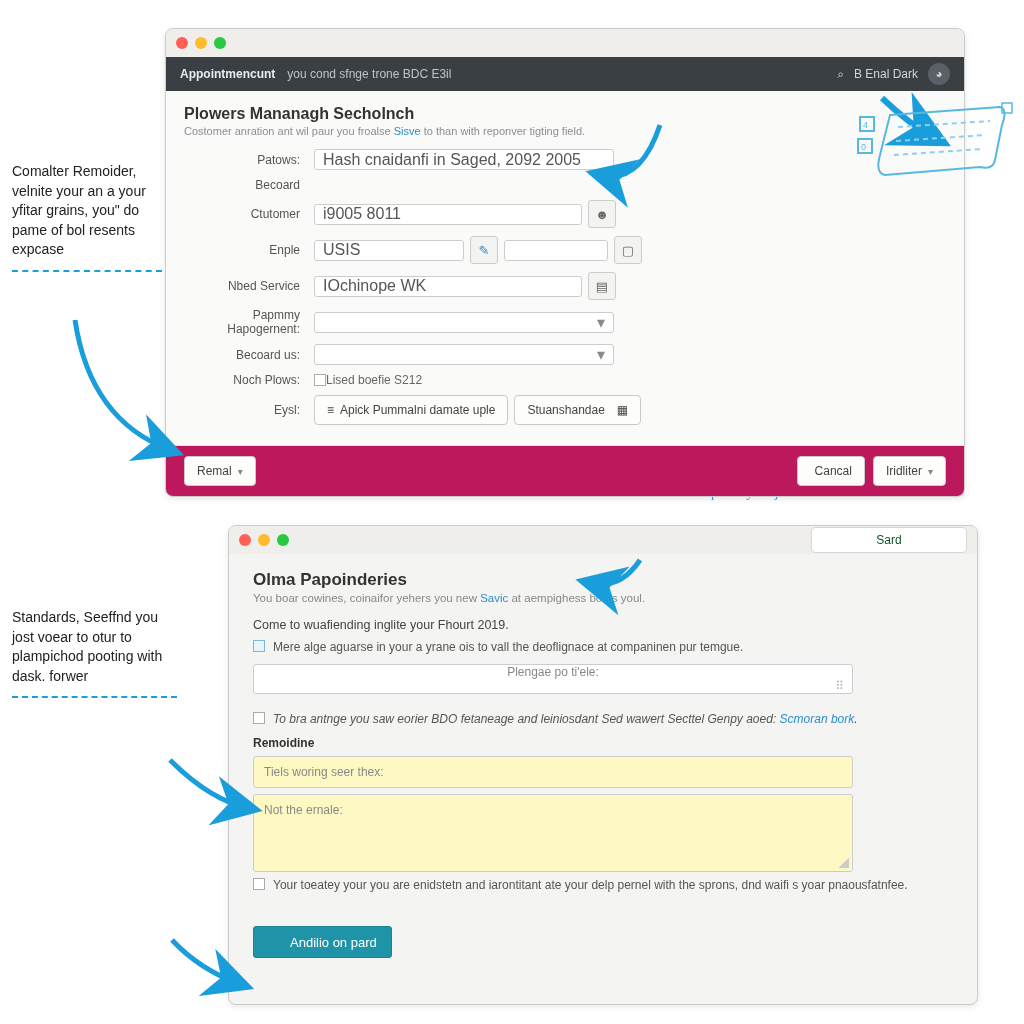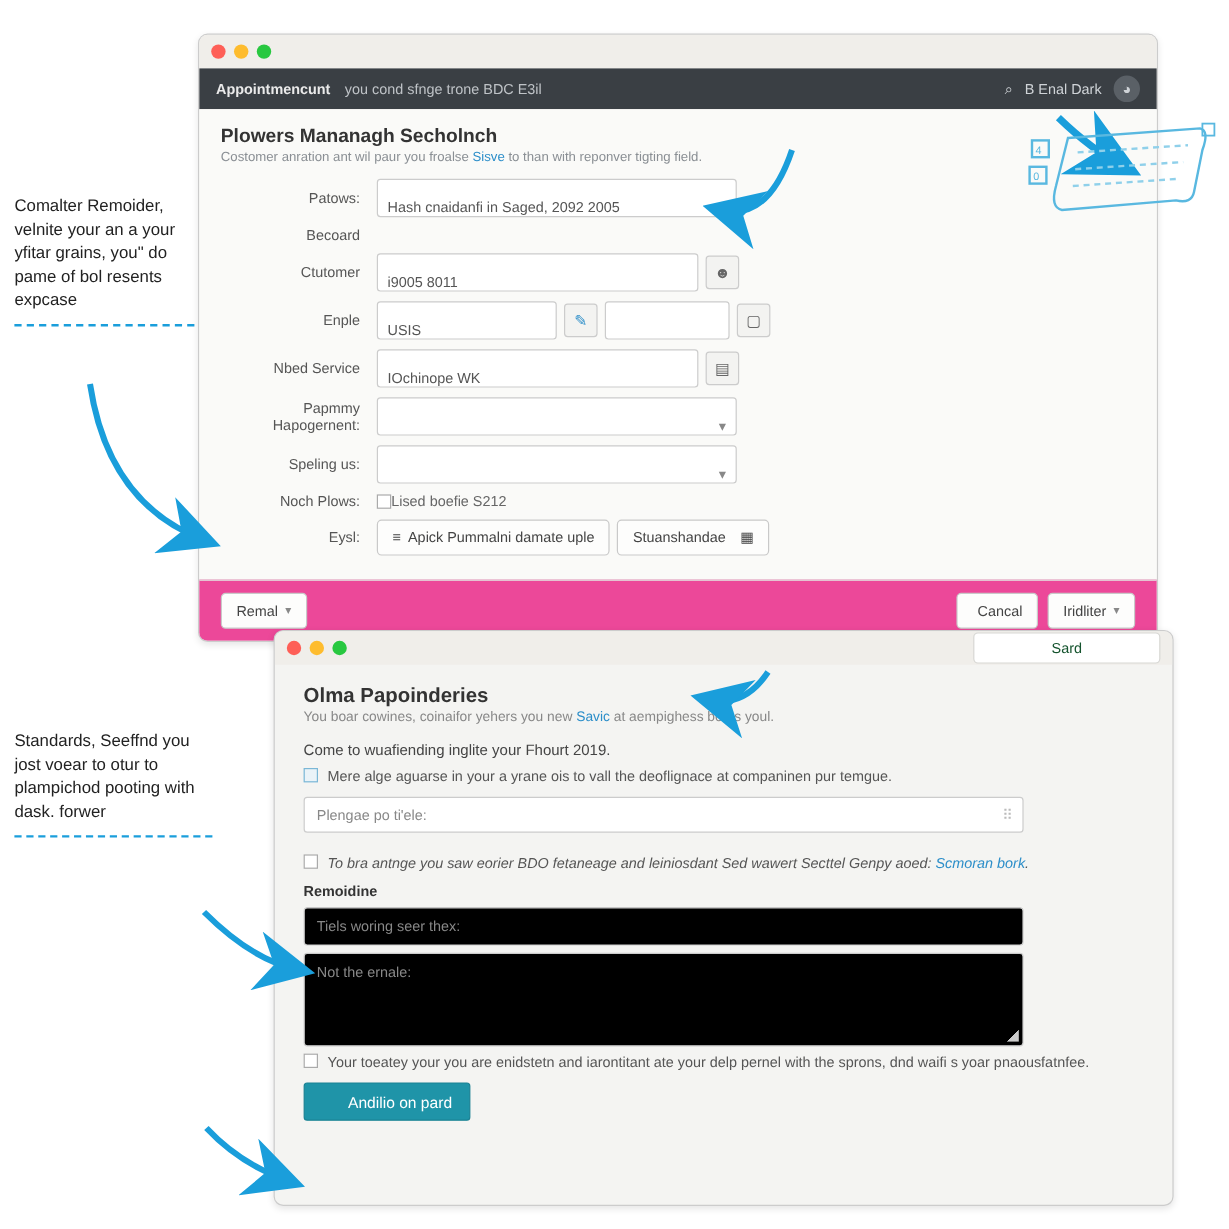--- a/index.html
+++ b/index.html
@@ -23,48 +23,48 @@
 .header-dark .right { display: flex; align-items: center; gap: 10px; color: #cfd3d7; }
 .avatar { width: 22px; height: 22px; border-radius: 50%; background: #5a6066; display: inline-flex; align-items: center; justify-content: center; font-size: 12px; }
 
 .content { padding: 14px 18px 12px 18px; background: #fafaf8; }
 .section-title { font-size: 16px; font-weight: 700; color: #333; margin-bottom: 2px; }
 .section-sub { font-size: 11px; color: #8a8f94; margin-bottom: 12px; }
 .section-sub a { color: #2c8ec9; text-decoration: none; }
 
 .form-row { display: flex; align-items: center; margin-bottom: 8px; }
 .form-row .lbl { width: 130px; text-align: right; padding-right: 14px; color: #555; font-size: 12px; }
-.input { height: 32px; border: 1px solid #ccc; border-radius: 3px; background: #fff; padding: 0 8px; font-size: 12px; color: #555; display: flex; align-items: flex-end; }
+.input { height: 21px; border: 1px solid #ccc; border-radius: 3px; background: #fff; padding: 0 8px; font-size: 16px; color: #555; display: flex; align-items: center; }
 .input.w-lg { width: 300px; }
 .input.w-md { width: 150px; }
 .input-group { display: flex; gap: 6px; align-items: center; }
 .addon { width: 28px; height: 28px; border: 1px solid #ccc; border-radius: 3px; background: #f3f3f1; display: inline-flex; align-items: center; justify-content: center; color: #666; font-size: 13px; }
 .select-caret { margin-left: auto; color: #888; }
 .checkbox-line { display: flex; align-items: center; gap: 0; font-size: 12px; color: #666; }
 .checkbox-box { width: 12px; height: 12px; border: 1px solid #aaa; background: #fff; }
 .btn { height: 30px; padding: 0 12px; border: 1px solid #c9c9c9; background: #fdfdfc; border-radius: 4px; color: #444; font-size: 12px; display: inline-flex; align-items: center; gap: 6px; }
 .btn .caret { font-size: 10px; color: #888; }
 
-.footer-row { display: flex; align-items: center; padding: 10px 18px; border-top: 1px solid #e2e2df; background: #ec4899; }
+.footer-row { display: flex; align-items: center; padding: 10px 18px; border-top: 1px solid #e2e2df; background: #be185d; }
 .footer-row .spacer { flex: 1; }
 
 
 .search-right { margin-left: auto; width: 156px; height: 26px; background: #fff; border: 1px solid #d7d7d4; border-radius: 4px; display: flex; align-items: center; justify-content: center; color: #14532d; font-size: 12px; }
 
 
 .p2 .body { padding: 16px 24px; }
 .p2 h2 { font-size: 17px; font-weight: 700; margin-bottom: 2px; }
 .p2 .sub2 { font-size: 11.5px; color: #888; margin-bottom: 14px; }
 .p2 .line { font-size: 12.5px; color: #444; margin-bottom: 8px; }
 .p2 .check-line { display: flex; gap: 8px; align-items: flex-start; font-size: 12px; color: #555; margin-bottom: 10px; }
-.long-input { width: 600px; height: 30px; border: 1px solid #ccc; border-radius: 3px; background: #fff; display: flex; align-items: center; padding: 0 10px; color: #888; font-size: 12px; }
+.long-input { width: 600px; height: 30px; border: 1px solid #ccc; border-radius: 3px; background: #fff; display: flex; align-items: center; padding: 0 10px; color: #888; font-size: 12px; flex-direction: column; }
 .long-input .grip { margin-left: auto; color: #bbb; letter-spacing: -2px; }
 .note-link { color: #2c8ec9; text-decoration: none; }
 .section-h { font-weight: 600; font-size: 12px; margin: 10px 0 6px; color: #333; }
-.textarea { width: 600px; border: 1px solid #ccc; border-radius: 3px; background: #000000; padding: 8px 10px; font-size: 12px; color: #888; min-height: 30px; margin-bottom: 6px; position: relative; }
+.textarea { width: 600px; border: 1px solid #ccc; border-radius: 3px; background: #fef9c3; padding: 8px 10px; font-size: 12px; color: #888; min-height: 30px; margin-bottom: 6px; position: relative; }
 .textarea.tall { height: 78px; }
 .textarea .resize { position: absolute; right: 3px; bottom: 3px; width: 10px; height: 10px; background: linear-gradient(135deg, transparent 50%, #ccc 50%); }
 .primary-btn { background: #1f94a8; color: #fff; border: 1px solid #1a8294; height: 32px; padding: 0 14px; border-radius: 3px; font-size: 13px; display: inline-flex; align-items: center; }
 
 
 .arrow-svg { position: absolute; overflow: visible; pointer-events: none; }
 
 
 .scribble { position: absolute; font-family: "Comic Sans MS", cursive; color: #1a9edb; font-size: 13px; letter-spacing: 0.5px; }
 
@@ -146,21 +146,21 @@
         </div>
       </div>
       <div class="form-row">
         <div class="lbl">Papmmy Hapogernent:</div>
         <div class="input w-lg">
             <span></span>
             <span class="select-caret">▾</span>
           </div>
       </div>
       <div class="form-row">
-        <div class="lbl">Speling us:</div>
+        <div class="lbl">Becoard us:</div>
         <div class="input w-lg">
             <span></span>
             <span class="select-caret">▾</span>
           </div>
       </div>
       <div class="form-row">
         <div class="lbl">Noch Plows:</div>
         <div class="checkbox-line">
           <span class="checkbox-box"></span>
           <span>Lised boefie S212</span>
@@ -219,21 +219,21 @@
         <span class="checkbox-box"></span>
         <span><span>To bra antnge you saw eorier BDO fetaneage and leiniosdant Sed wawert Secttel Genpy aoed: </span><a href="#" class="note-link">Scmoran bork</a>.</span>
       </div>
       <div class="section-h">Remoidine</div>
       <div class="textarea"><span>Tiels woring seer thex:</span></div>
       <div class="textarea tall"><span>Not the ernale:</span><div class="resize"></div></div>
       <div class="check-line" style="margin-top:6px;">
         <span class="checkbox-box"></span>
         <span>Your toeatey your you are enidstetn and iarontitant ate your delp pernel with the sprons, dnd waifi s yoar pnaousfatnfee.</span>
       </div>
-      <button class="primary-btn" style="margin-top:0;padding-left:36px;">Andilio on pard</button>
+      <button class="primary-btn" style="margin-top:24px;padding-left:36px;">Andilio on pard</button>
     </div>
   </div>
 
   <svg class="arrow-svg" style="left:0;top:0;width:1024px;height:1024px;">
     <defs>
       <marker id="ah" markerWidth="10" markerHeight="10" refX="7" refY="5" orient="auto">
         <path d="M0,0 L10,5 L0,10 L3,5 Z" fill="#1a9edb"></path>
       </marker>
     </defs>
 

